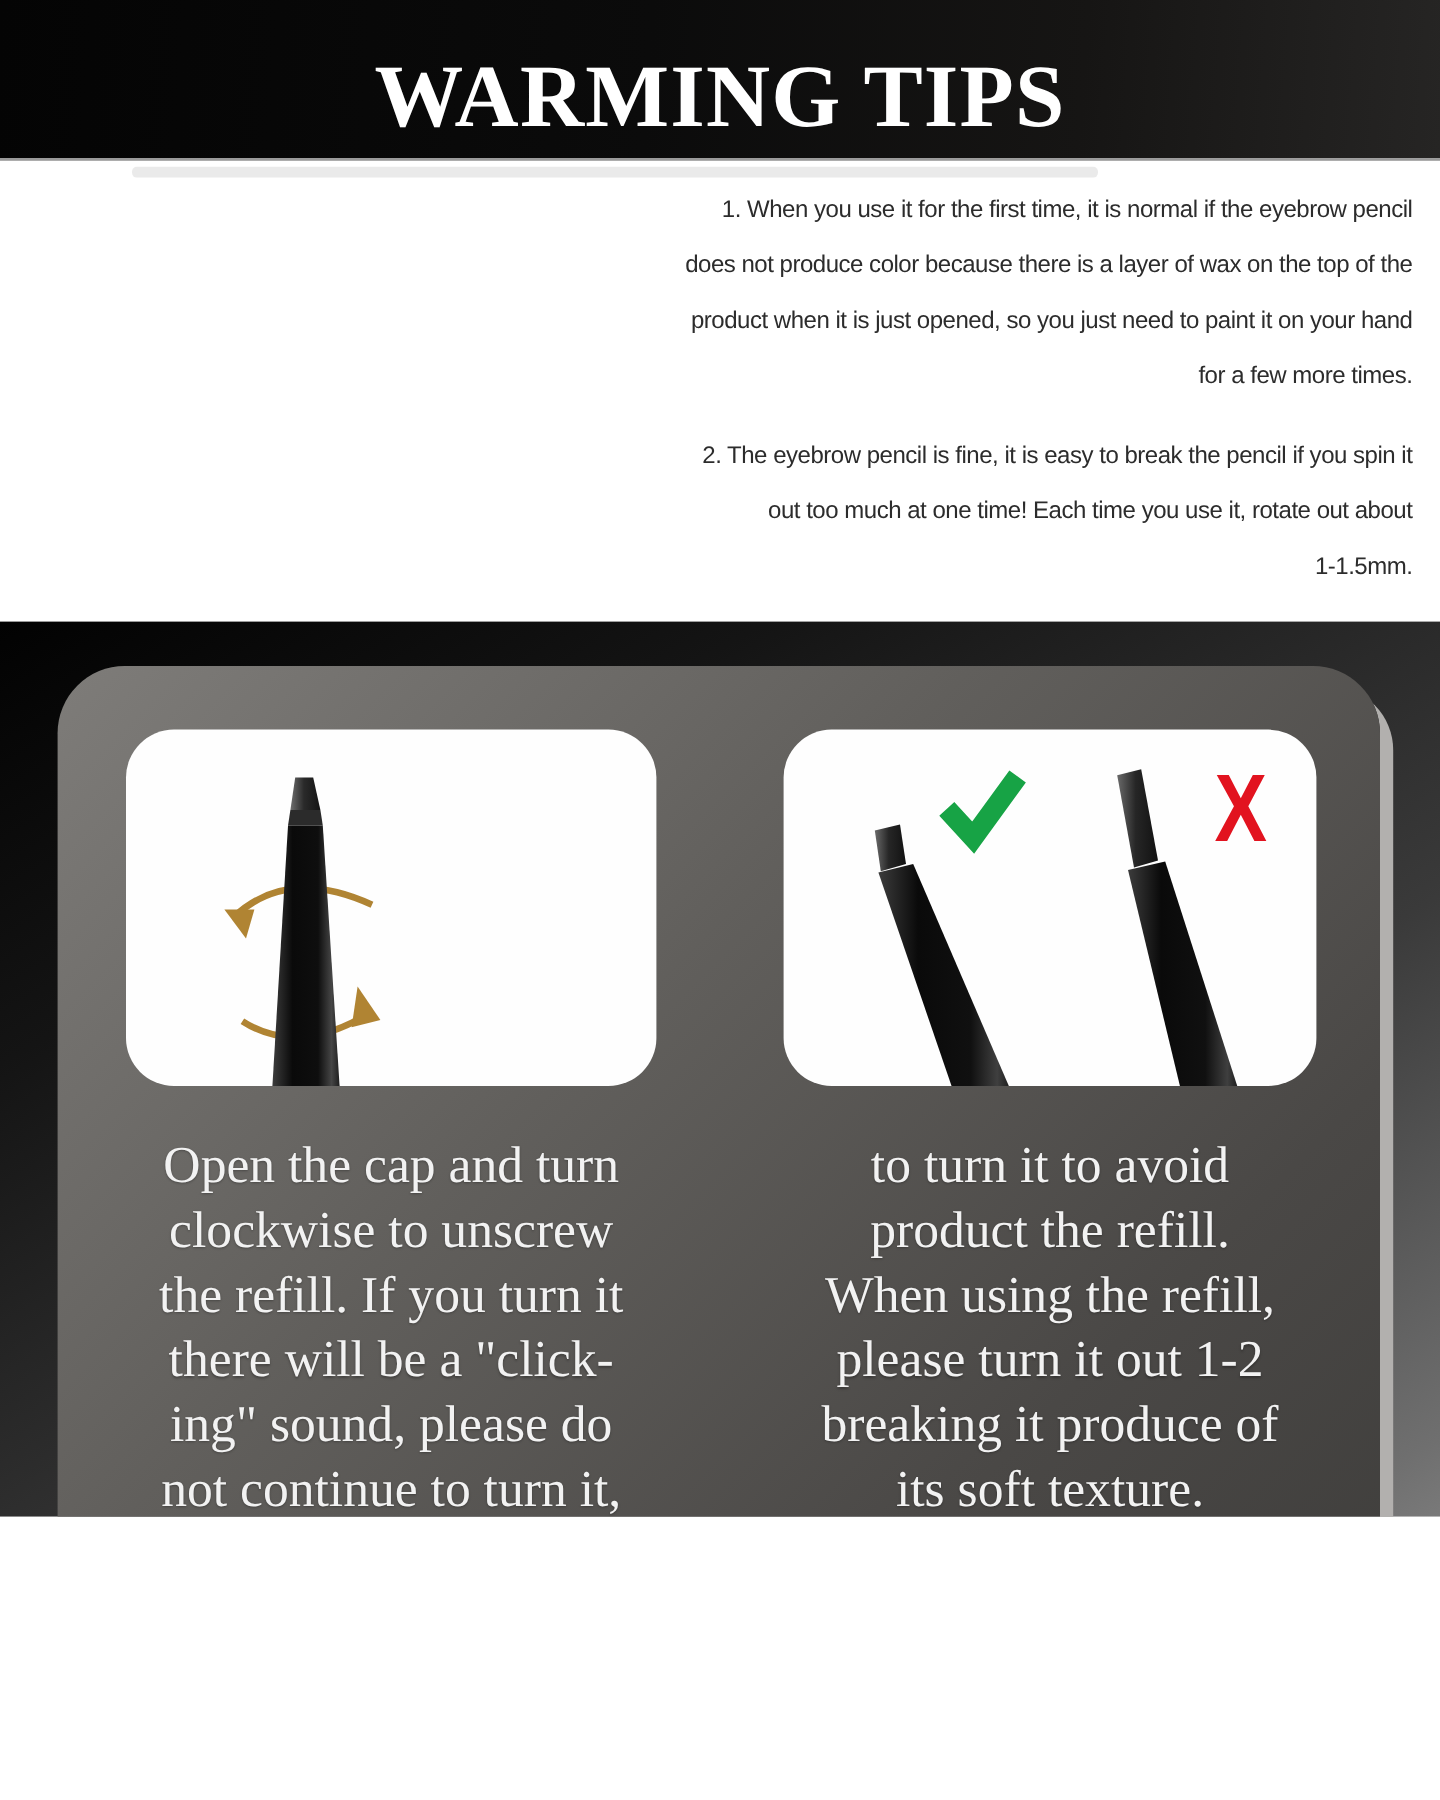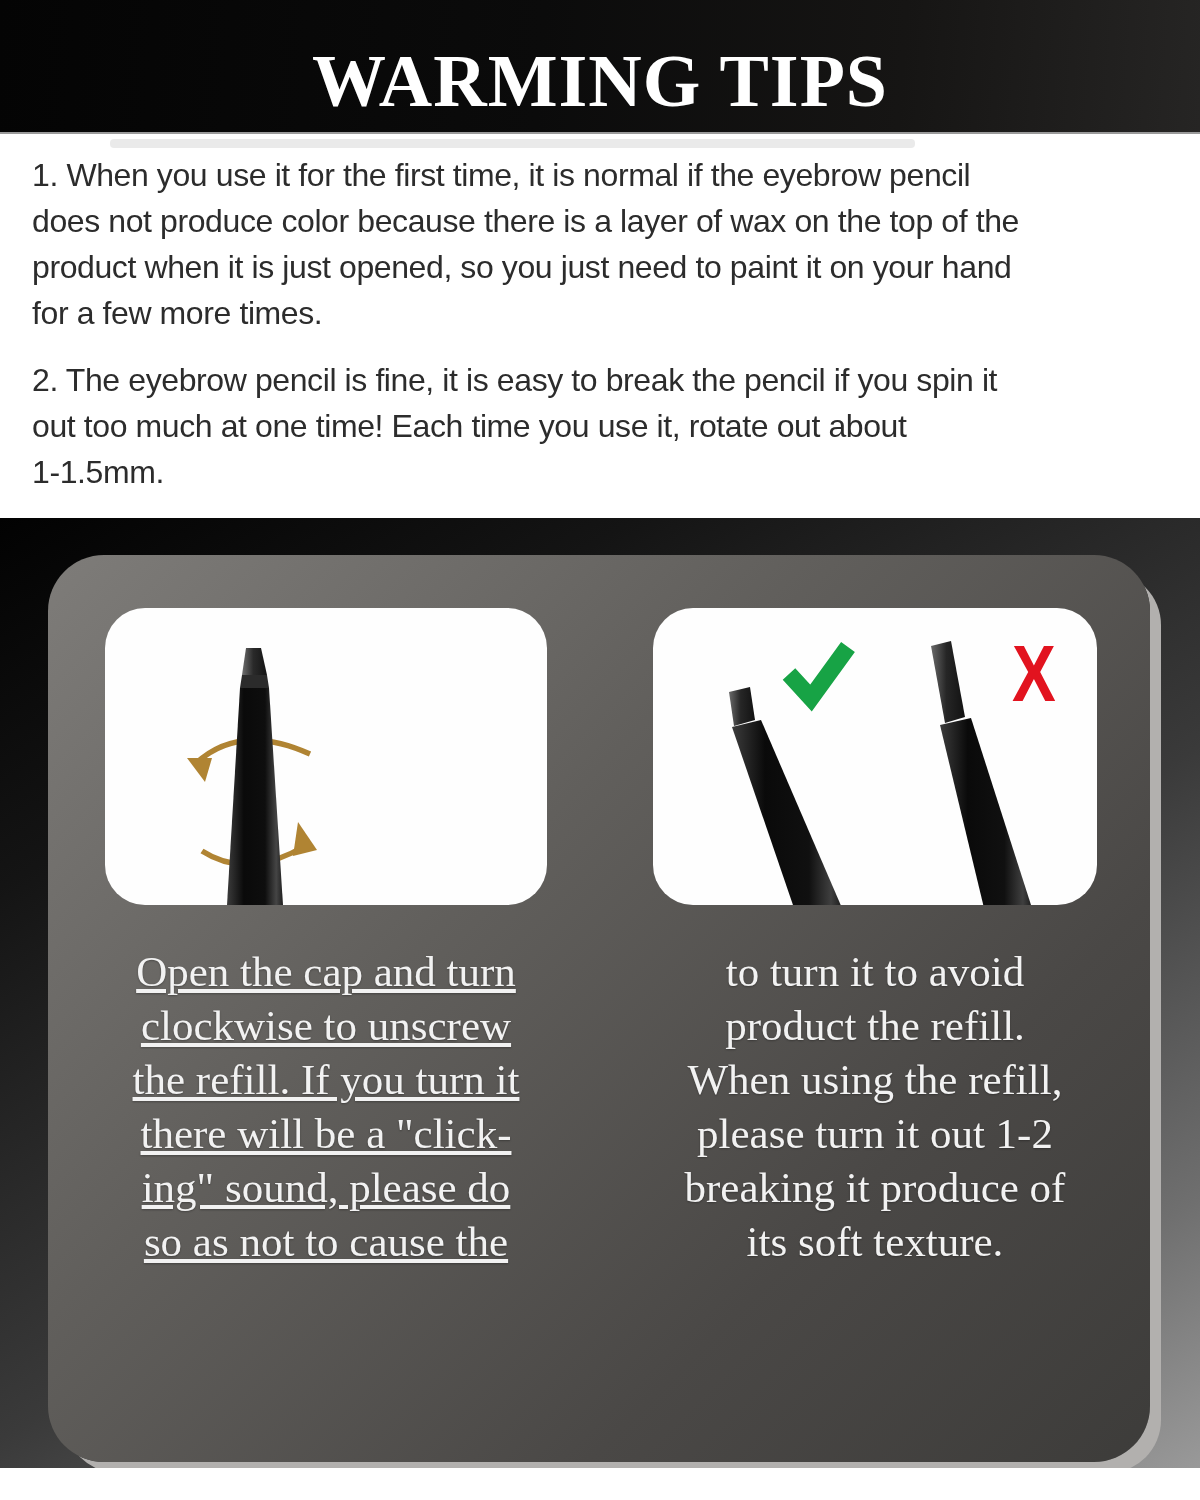--- a/index.html
+++ b/index.html
@@ -1,39 +1,39 @@
 <!DOCTYPE html>
 <html><head>
 <meta charset="utf-8">
 <style>
   html,body{margin:0;padding:0;background:#ffffff;}
   #page{
-    position:relative;width:1200px;height:1468px;overflow:hidden;
+    position:relative;width:1200px;height:1264px;overflow:hidden;
     font-family:"Liberation Sans",sans-serif;background:#ffffff;
   }
   
   .banner{
     position:absolute;left:0;top:0;width:1200px;height:132px;
     background:linear-gradient(94deg,#040404 0%,#0b0b0b 45%,#161514 75%,#262524 100%);
     border-bottom:2px solid #9a9a9a;
   }
   .banner-title{
     position:absolute;left:0;top:44px;width:100%;text-align:center;
     font-family:"Liberation Serif",serif;font-weight:bold;font-size:74px;line-height:74px;
     color:#ffffff;letter-spacing:1px;white-space:nowrap;
   }
   .smudge{
     position:absolute;left:110px;top:139px;width:805px;height:9px;
     background:#8a8a8a;opacity:0.18;border-radius:4px;
   }
   
   .intro{position:absolute;left:32px;top:152px;width:1145px;}
   .intro-line{
-    font-size:32px;line-height:46px;letter-spacing:-0.4px;
-    color:#2c2c2c;white-space:nowrap;
+    font-size:20px;line-height:46px;letter-spacing:-0.4px;
+    color:#2c2c2c;white-space:nowrap;text-align:right;
   }
   .para2{margin-top:21px;}
   
   .dark{
     position:absolute;left:0;top:518px;width:1200px;height:982px;
     background:linear-gradient(150deg,#020202 0%,#141414 22%,#3a3a3a 55%,#6f6f6f 82%,#9e9e9e 100%);
   }
   .tray{
     position:absolute;left:48px;top:37px;width:1102px;height:907px;border-radius:56px;
     background:linear-gradient(135deg,#7e7c79 0%,#615f5c 38%,#4a4846 72%,#3d3c3a 100%);
@@ -50,21 +50,21 @@
     position:absolute;left:341px;top:26px;width:80px;text-align:center;
     font-weight:bold;font-size:80px;line-height:80px;color:#e2131f;
     transform:scaleX(0.82);
   }
   
   .caption{
     position:absolute;top:390px;width:520px;text-align:center;
     font-family:"Liberation Serif",serif;font-size:43px;line-height:54px;
     color:#f2f2f2;text-shadow:0 1px 2px rgba(0,0,0,0.30);
   }
-  .caption-left{left:18px;text-decoration:underline;}
+  .caption-left{left:18px;}
   .caption-right{left:567px;}
 </style>
 </head>
 <body>
 
 <div id="page">
 
   <div class="banner">
     <div class="banner-title">WARMING TIPS</div>
   </div>
@@ -150,20 +150,21 @@
         </svg>
         <div class="cross-mark">X</div>
       </div>
 
       <div class="caption caption-left">
         <div>Open the cap and turn</div>
         <div>clockwise to unscrew</div>
         <div>the refill. If you turn it</div>
         <div>there will be a "click-</div>
         <div>ing" sound, please do</div>
+        <div>not continue to turn it,</div>
         <div>so as not to cause the</div>
       </div>
 
       <div class="caption caption-right">
         <div>to turn it to avoid</div>
         <div>product the refill.</div>
         <div>When using the refill,</div>
         <div>please turn it out 1-2</div>
         <div>breaking it produce of</div>
         <div>its soft texture.</div>

